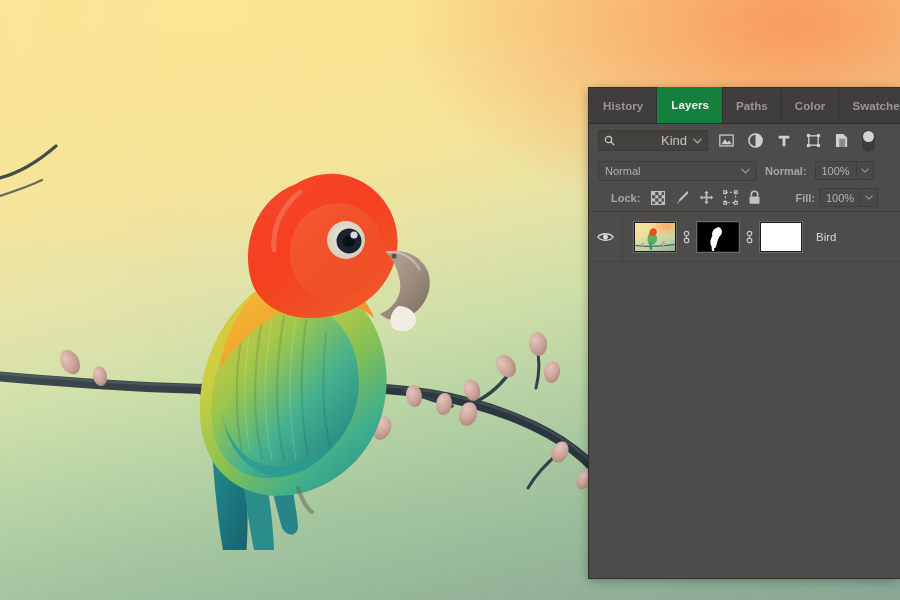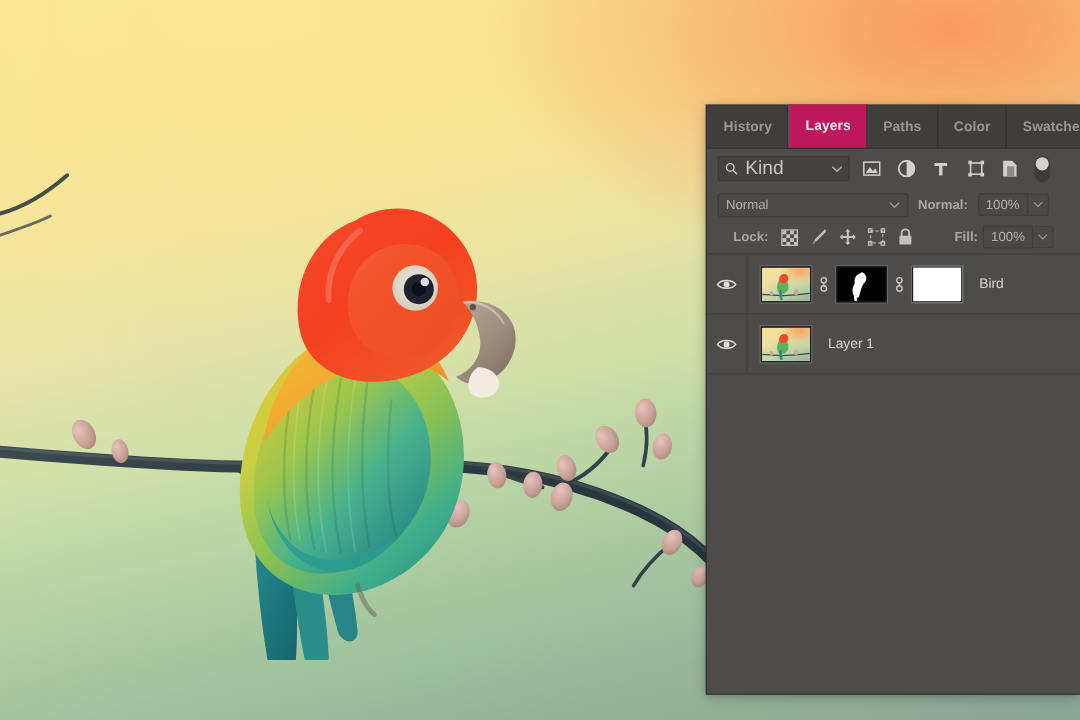--- a/index.html
+++ b/index.html
@@ -80,21 +80,21 @@
     font-size: 11.5px;
     font-weight: bold;
     color: #9a9794;
     background: #3f3e3c;
     border-right: 1px solid #323130;
     letter-spacing: .1px;
     cursor: pointer;
     white-space: nowrap;
   }
   .tab.active {
-    background: #be185d;
+    background: #15803d;
     color: #f0efee;
     height: 36px;
     border-right: 1px solid #2e2d2c;
     border-left: 1px solid #5b5a58;
   }
 
   
   .filterrow {
     height: 33px;
     display: flex; align-items: center;
@@ -105,21 +105,21 @@
   .kindbox {
     width: 110px; height: 21px;
     background: #43423f;
     border: 1px solid #3a3937;
     border-radius: 2px;
     display: flex; align-items: center;
     gap: 6px;
     padding: 0 5px;
     cursor: pointer;
   }
-  .kind-label { font-size: 16px; color: #c6c4c1; flex: 1; }
+  .kind-label { font-size: 13px; color: #c6c4c1; flex: 1; text-align: right; }
   .icon-btn {
     width: 22px; height: 21px;
     display: flex; align-items: center; justify-content: center;
     cursor: pointer;
   }
   .toggle-pill {
     width: 13px; height: 22px;
     border-radius: 7px;
     background: #3d3c3a;
     position: relative;
@@ -585,42 +585,19 @@
                 <path d="M5 9.3 A2.6 2.6 0 0 1 5 14.5 A2.6 2.6 0 0 1 5 9.3 Z" fill="none" stroke="#cac8c5" stroke-width="1.3"></path>
                 <line x1="5" y1="6.2" x2="5" y2="9.8" stroke="#cac8c5" stroke-width="1.3"></line>
               </svg>
             </div>
             <div class="thumb white"></div>
           </div>
           <span class="layername">Bird</span>
         </div>
       </div>
 
-      <div class="layerrow">
-        <div class="eyecell">
-          <svg width="17" height="12" viewBox="0 0 20 13">
-            <path d="M1 6.5 C 4.5 1.4, 15.5 1.4, 19 6.5 C 15.5 11.6, 4.5 11.6, 1 6.5 Z" fill="none" stroke="#dedcd9" stroke-width="1.5"></path>
-            <circle cx="10" cy="6.5" r="2.9" fill="#dedcd9"></circle>
-          </svg>
-        </div>
-        <div class="layerbody">
-          <div class="thumbs">
-            <div class="thumb photo">
-              <svg viewBox="0 0 42 30">
-                <path d="M0 24 C 10 25, 24 26, 42 23" stroke="#3a4a50" stroke-width="1.1" fill="none"></path>
-                <path d="M17 9 C 13 12, 12 18, 14 22 C 17 25, 22 23, 23 19 C 24 14, 21 9, 17 9 Z" fill="#5cb15e"></path>
-                <path d="M18 6 C 15 7, 14 11, 16 13 C 19 15, 23 13, 23 10 C 23 7, 21 5, 18 6 Z" fill="#ef4a22"></path>
-                <path d="M15 20 C 15 24, 15 27, 16 29 L 18 29 C 18 26, 17 22, 17 20 Z" fill="#2b8d8a"></path>
-                <ellipse cx="30" cy="22" rx="2" ry="2.6" fill="#c9a79c"></ellipse>
-                <ellipse cx="8" cy="23" rx="1.6" ry="2.2" fill="#c9a79c"></ellipse>
-              </svg>
-            </div>
-          </div>
-          <span class="layername">Layer 1</span>
-        </div>
-      </div>
 
     </div>
 
     <div style="flex:1"></div>
   </div>
 
 </div>
 
 </body></html>

